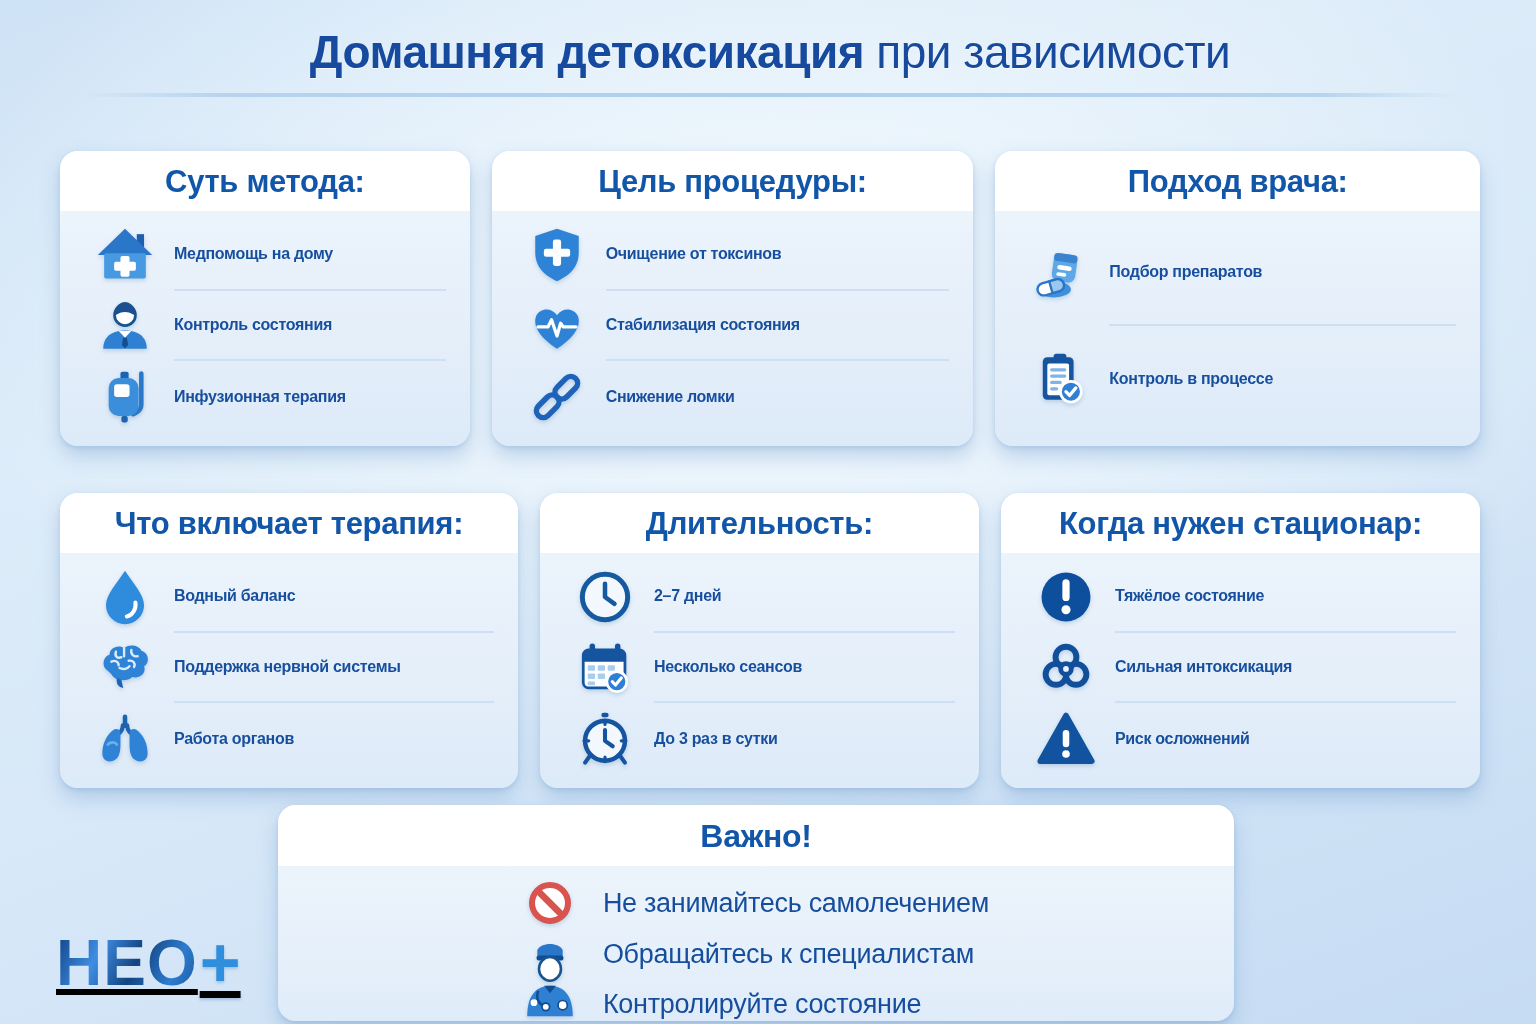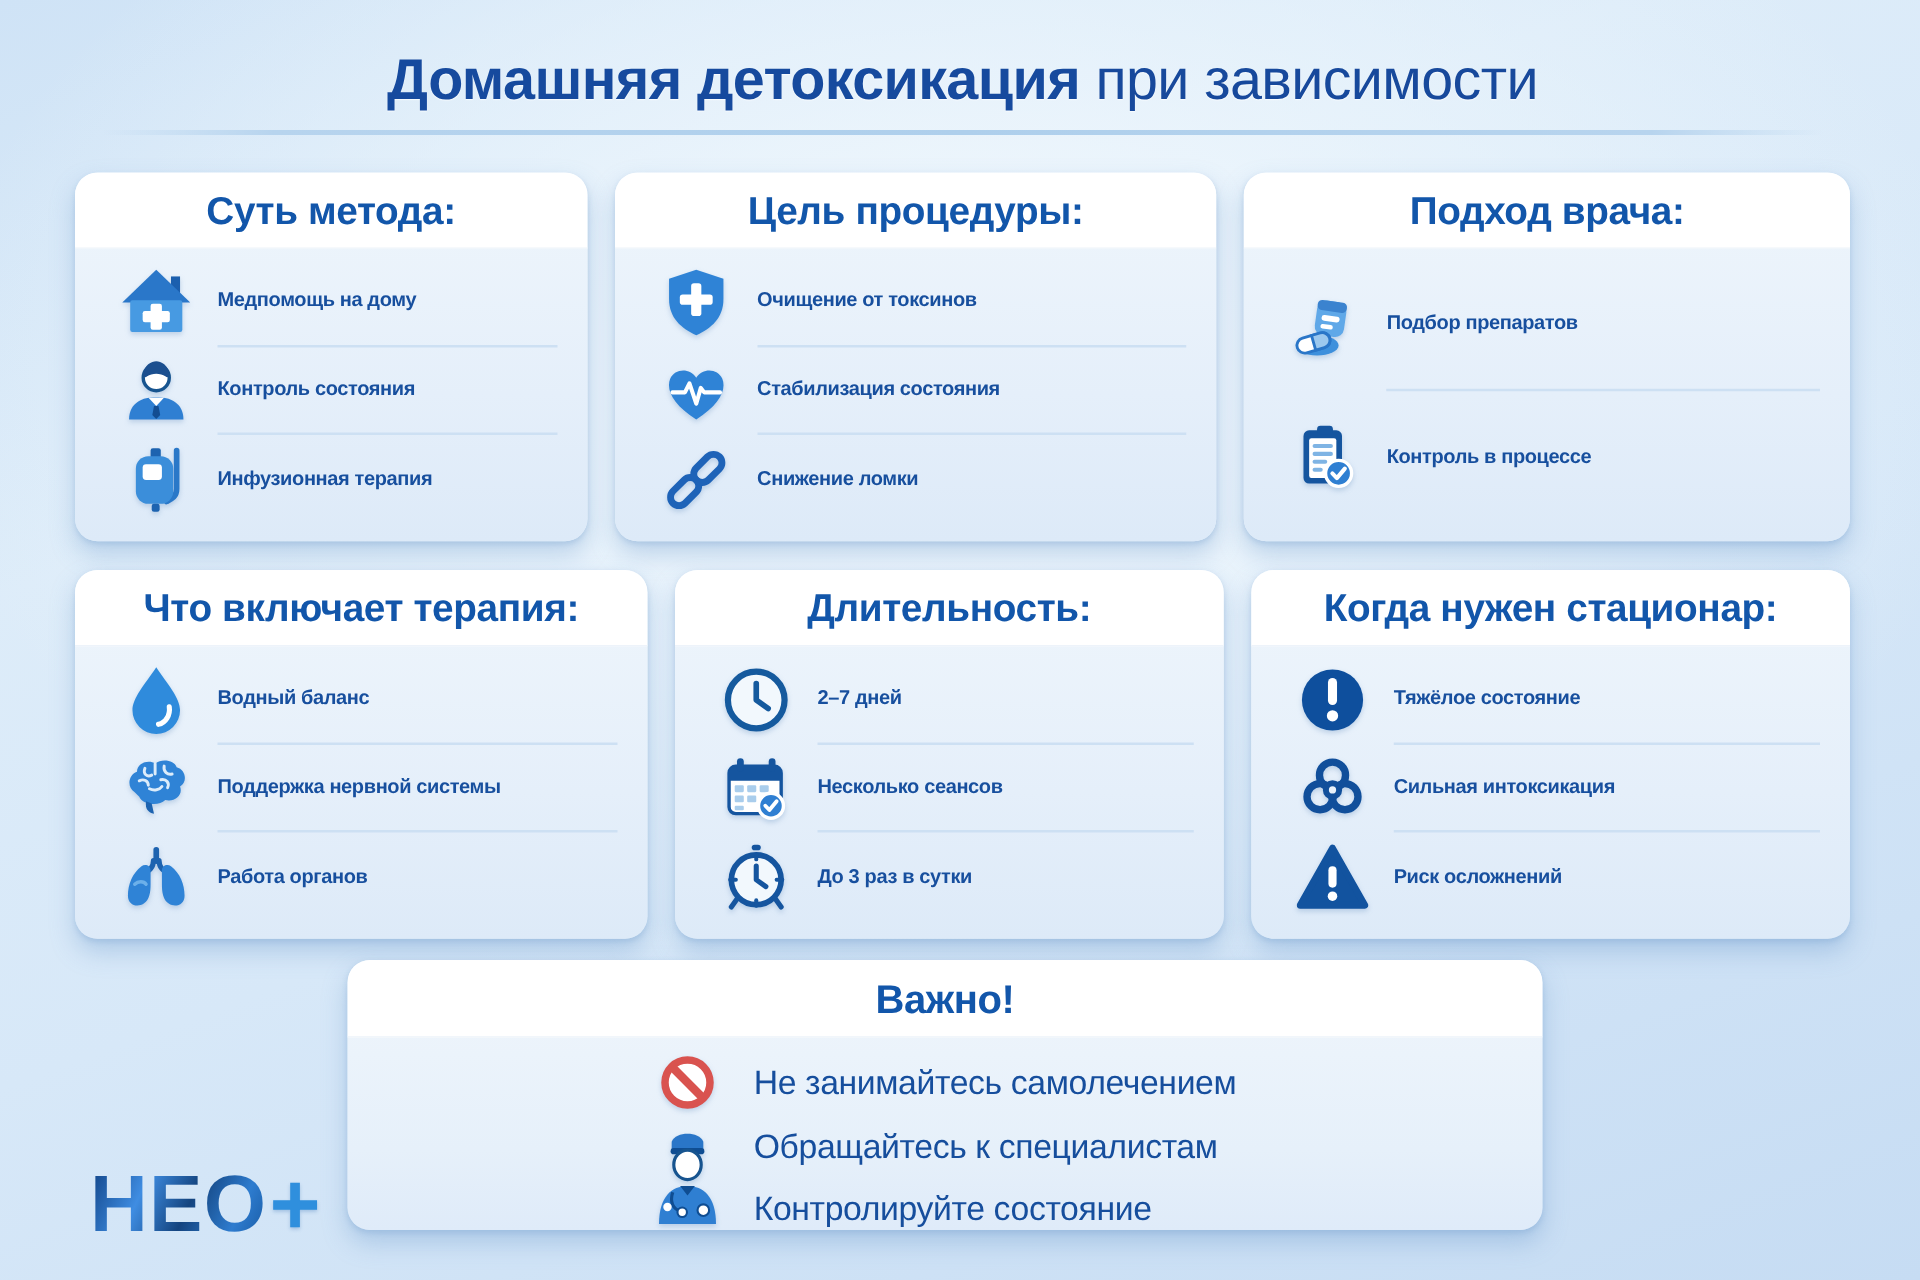--- a/index.html
+++ b/index.html
@@ -4,40 +4,41 @@
 <style>
   * { margin:0; padding:0; box-sizing:border-box; }
   html,body { width:1536px; height:1024px; overflow:hidden; }
   body {
     font-family:"Liberation Sans","DejaVu Sans",sans-serif;
     background:
       radial-gradient(ellipse 1100px 700px at 50% 30%, rgba(245,250,254,.95) 0%, rgba(235,245,252,.6) 45%, rgba(235,245,252,0) 75%),
       linear-gradient(160deg,#cfe3f6 0%, #ddecf9 30%, #d7e8f8 55%, #c6dcf3 100%);
     position:relative;
   }
-  .page { width:100%; height:100%; padding:36px 56px 0 60px; position:relative; }
+  .page { width:100%; height:100%; padding:25px 56px 0 60px; position:relative; }
 
   
   .title-wrap { text-align:center; }
   h1 { font-size:46px; color:#17499c; font-weight:400; letter-spacing:-.5px; text-shadow:0 1px 1px rgba(255,255,255,.8); }
   h1 .t-bold { font-weight:700; color:#164a9e; }
   .title-divider {
     margin:14px auto 0; width:97%; height:4px; border-radius:3px;
     background:linear-gradient(90deg, rgba(183,212,238,0) 0%, #b7d4ee 10%, #aecfec 50%, #b7d4ee 90%, rgba(183,212,238,0) 100%);
   }
 
   
   .cards-row { display:grid; column-gap:22px; margin-top:30px; }
   .row-1 { grid-template-columns:410fr 482fr 485fr; }
   .row-2 { grid-template-columns:456fr 437fr 477fr; margin-top:23px; }
 
   .card {
     border-radius:18px; height:295px; display:flex; flex-direction:column; overflow:hidden;
     background:linear-gradient(180deg,#eff6fc 0%, #e5effa 60%, #ddeaf8 100%);
     box-shadow:0 10px 20px rgba(110,155,205,.38), 0 2px 4px rgba(110,155,205,.25);
+    margin-top:24px;
   }
   .card-header {
     background:#ffffff; padding:13px 10px 11px; text-align:center;
     border-bottom:1px solid #edf3fa;
   }
   .card-header-label { font-size:31px; font-weight:700; color:#1256aa; letter-spacing:-.3px; }
   .card-body { flex:1; display:flex; flex-direction:column; padding:8px 24px 14px 36px; }
   .item { flex:1; display:flex; align-items:center; gap:20px; min-height:0; }
   .item-icon { width:58px; height:58px; flex:0 0 58px; display:flex; align-items:center; justify-content:center; filter:drop-shadow(0 2px 2px rgba(60,110,170,.25)); }
   .item-icon svg { width:100%; height:100%; }
@@ -58,21 +59,21 @@
     flex:1; display:grid; grid-template-columns:58px auto; column-gap:22px; row-gap:4px;
     justify-content:center; align-items:center; padding:12px 0 16px 0;
   }
   .imp-icon { width:54px; height:48px; display:flex; align-items:center; justify-content:center; filter:drop-shadow(0 2px 2px rgba(60,110,170,.25)); }
   .imp-icon svg { width:48px; height:48px; }
   .imp-icon.tall { height:100%; align-items:flex-start; }
   .imp-icon.tall svg { width:58px; height:96px; }
   .imp-label { font-size:27px; color:#164e9d; letter-spacing:-.3px; }
 
   
-  .logo { position:absolute; left:72px; bottom:26px; display:flex; align-items:center; line-height:1; }
+  .logo { position:absolute; left:56px; bottom:26px; display:flex; align-items:center; line-height:1;text-decoration:underline; }
   .logo-neo {
     font-size:64px; font-weight:800; letter-spacing:1px;
     background:linear-gradient(115deg,#0e3f81 0%, #3f8de2 30%, #14447f 55%, #2e7ccf 80%, #16579f 100%);
     -webkit-background-clip:text; background-clip:text; color:transparent;
   }
   .logo-plus { font-size:70px; font-weight:800; color:#2f8fdd; margin-left:2px; text-shadow:0 2px 3px rgba(50,110,180,.3); }
 </style>
 </head>
 <body>
 

